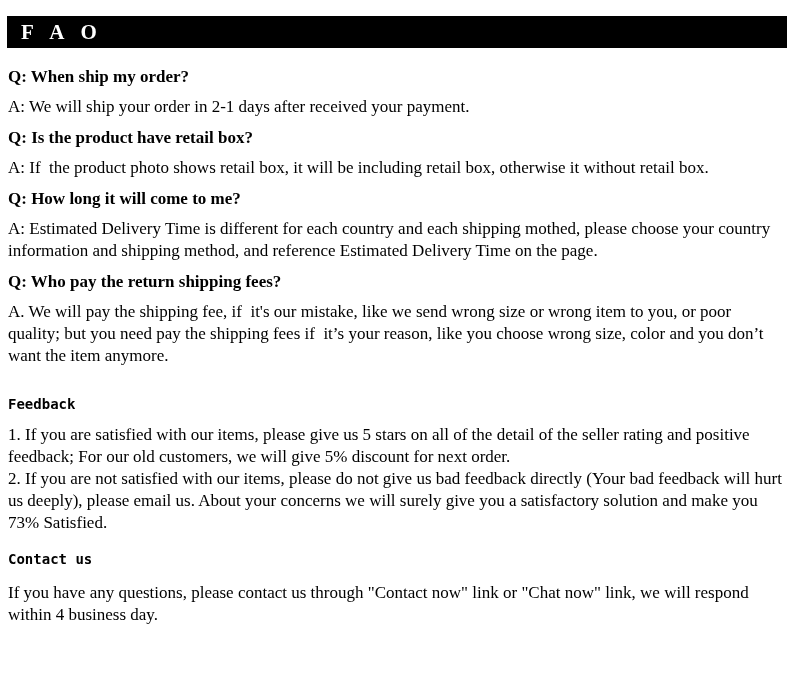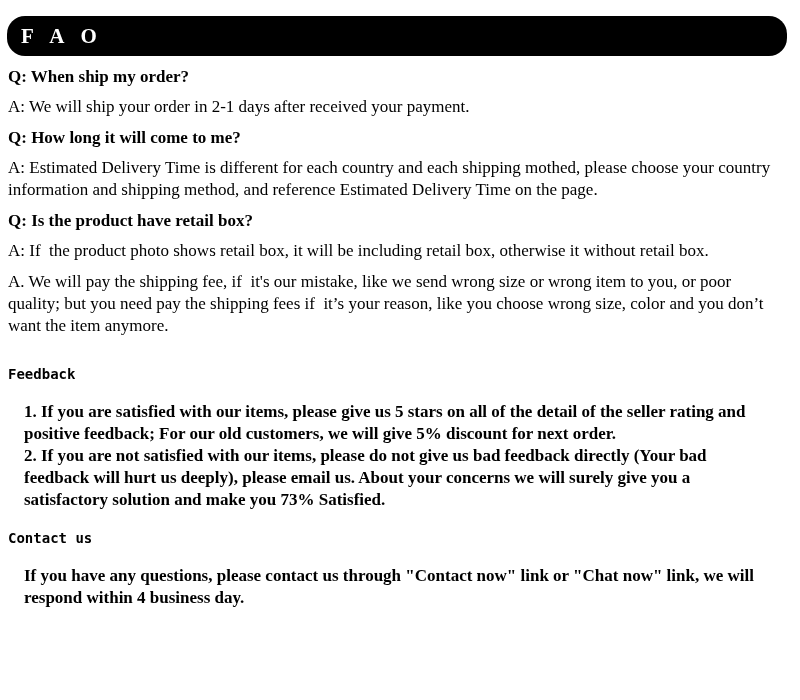--- a/index.html
+++ b/index.html
@@ -21,24 +21,23 @@
     height: 700px;
     box-sizing: border-box;
   }
 
   
   .banner {
     position: absolute;
     left: 7px;
     top: 16px;
     width: 780px;
-    height: 40px;
+    height: 32px;
     background: #000000;
     box-sizing: border-box;
-    border-radius: 18px;
   }
   .banner-title {
     position: absolute;
     left: 14px;
     top: 50%;
     transform: translateY(-50%);
     color: #ffffff;
     font-family: "Liberation Serif", "DejaVu Serif", serif;
     font-size: 21px;
     font-weight: bold;
@@ -86,22 +85,21 @@
     margin: 0 0 9px 0;
     letter-spacing: 0px;
   }
   .section {
     margin-top: 26px;
   }
   .section-body {
     font-size: 17px;
     line-height: 22px;
     font-family: "Liberation Serif", "DejaVu Serif", serif;
-    margin: 16px;
-    font-weight: bold;
+    margin: 0;
   }
   .section-body .line-item {
     margin: 0;
   }
   .contact-section {
     margin-top: 14px;
   }
   .contact-section .section-heading {
     margin-bottom: 12px;
   }
@@ -116,33 +114,34 @@
   </div>
 
   <div class="content">
 
     <div class="qa-block">
       <p class="q">Q: When ship my order?</p>
       <p class="a">A: We will ship your order in 2-1 days after received your payment.</p>
     </div>
 
     <div class="qa-block">
-      <p class="q">Q: How long it will come to me?</p>
-      <p class="a">A: Estimated Delivery Time is different for each country and each shipping mothed, please choose your country information and shipping method, and reference Estimated Delivery Time on the page.</p>
+      <p class="q">Q: Is the product have retail box?</p>
+      <p class="a">A: If  the product photo shows retail box, it will be including retail box, otherwise it without retail box.</p>
     </div>
 
     <div class="qa-block">
-      <p class="q">Q: Is the product have retail box?</p>
-      <p class="a">A: If  the product photo shows retail box, it will be including retail box, otherwise it without retail box.</p>
+      <p class="q">Q: How long it will come to me?</p>
+      <p class="a">A: Estimated Delivery Time is different for each country and each shipping mothed, please choose your country information and shipping method, and reference Estimated Delivery Time on the page.</p>
     </div>
 
     <div class="qa-block">
     </div>
 
     <div class="qa-block">
+      <p class="q">Q: Who pay the return shipping fees?</p>
       <p class="a">A. We will pay the shipping fee, if  it's our mistake, like we send wrong size or wrong item to you, or poor quality; but you need pay the shipping fees if  it’s your reason, like you choose wrong size, color and you don’t want the item anymore.</p>
     </div>
 
     <div class="section">
       <p class="section-heading">Feedback</p>
       <div class="section-body">
         <p class="line-item">1.  If you are satisfied with our items, please give us 5 stars on all of the detail of the seller rating and positive feedback; For our old customers, we will give 5% discount for next order.</p>
         <p class="line-item">2.  If you are not satisfied with our items, please do not give us bad feedback directly (Your bad feedback will hurt us deeply), please email us. About your concerns we will surely give you a satisfactory solution and make you 73% Satisfied.</p>
       </div>
     </div>

